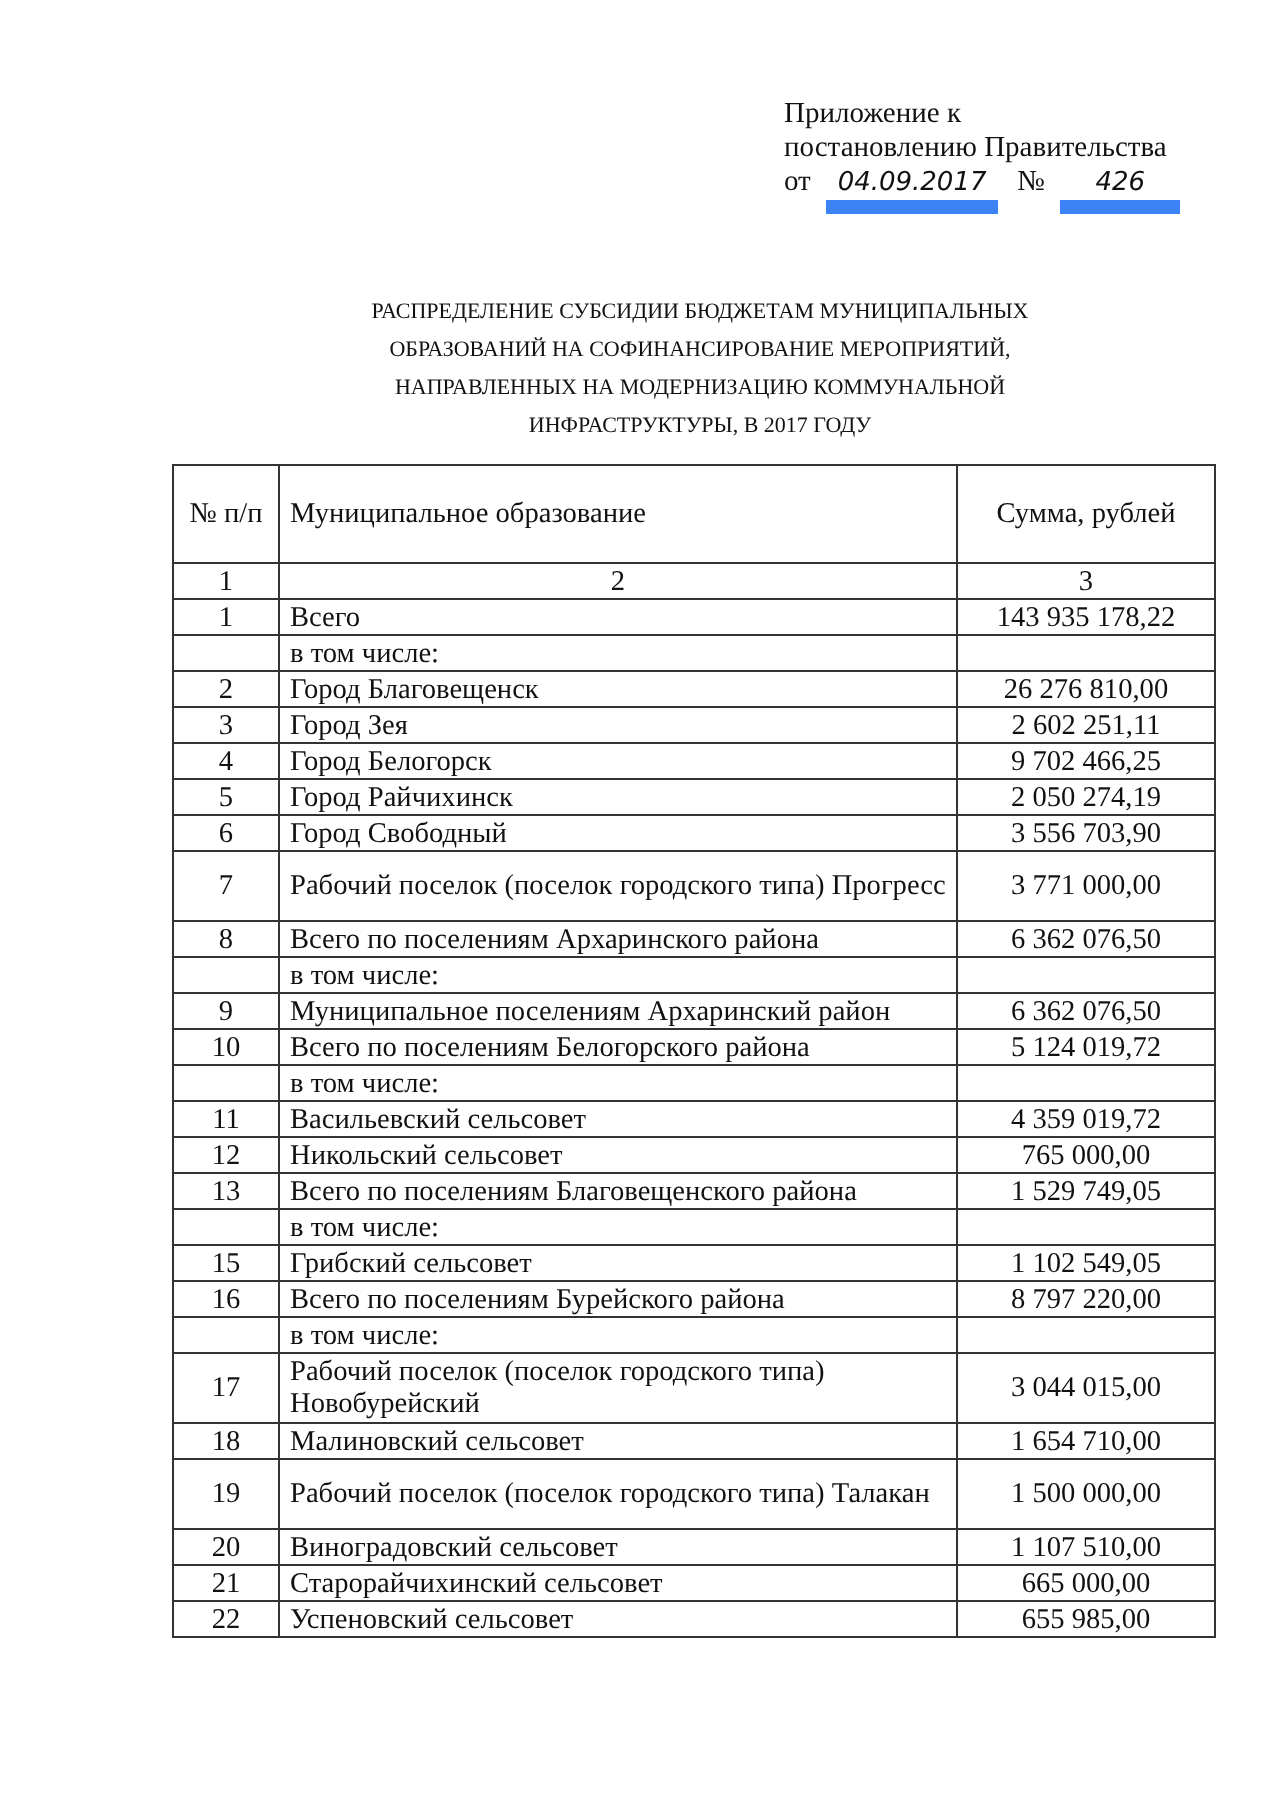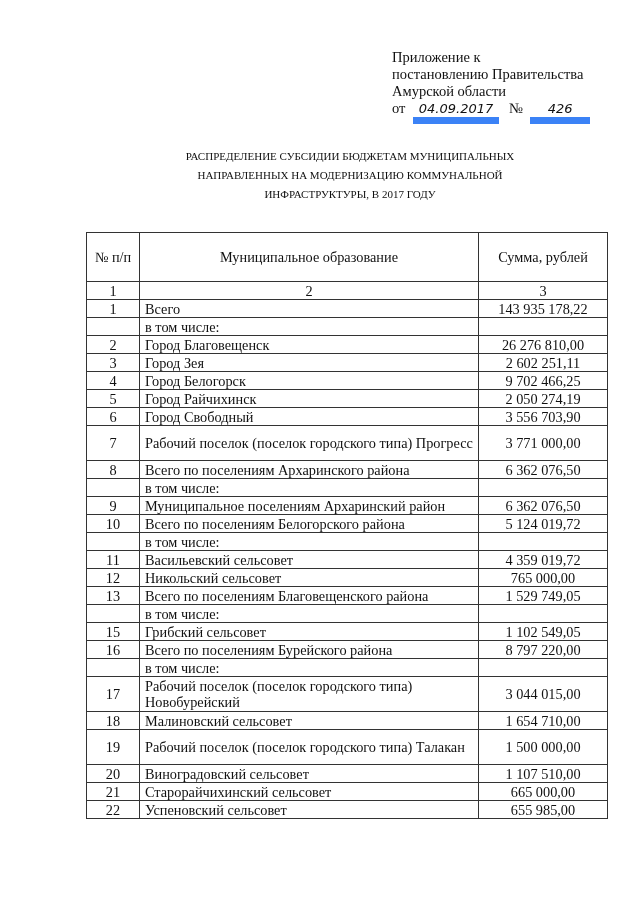--- a/index.html
+++ b/index.html
@@ -16,39 +16,39 @@
   table.grid { position:absolute; left:86px; top:232px; border-collapse:collapse;
                font-size:14.3px; line-height:16px; }
   table.grid td { border:1px solid #333; padding:0 5px; vertical-align:middle; }
   td.num { width:42px; text-align:center; }
   td.name { width:328px; text-align:left; }
   td.sum { width:118px; text-align:center; }
   tr.hdr td { height:48px;margin-top:48px; }
   tr.idx td { height:17px; text-align:center; }
   tr.r td { height:17px; }
   tr.r2 td { height:34px; }
-  tr.hdr td.name { text-align:center; }
+  tr.hdr td.name { }
 </style>
 </head>
 <body>
 
 <div class="approval">
   <div class="line">Приложение к</div>
   <div class="line">постановлению Правительства</div>
-  <div class="line">Амурской области</div>
   <div class="line">
     <span>от</span>
     <span class="hand date">04.09.2017</span>
     <span style="margin-left:6px">№</span>
     <span class="hand num">426</span>
   </div>
 </div>
 
 <div class="title">
   <div>РАСПРЕДЕЛЕНИЕ СУБСИДИИ БЮДЖЕТАМ МУНИЦИПАЛЬНЫХ</div>
+  <div>ОБРАЗОВАНИЙ НА СОФИНАНСИРОВАНИЕ МЕРОПРИЯТИЙ,</div>
   <div>НАПРАВЛЕННЫХ НА МОДЕРНИЗАЦИЮ КОММУНАЛЬНОЙ</div>
   <div>ИНФРАСТРУКТУРЫ, В 2017 ГОДУ</div>
 </div>
 
 <table class="grid">
   <tbody>
       <tr class="hdr">
     <td class="num">№ п/п</td>
     <td class="name">Муниципальное образование</td>
     <td class="sum">Сумма, рублей</td>

